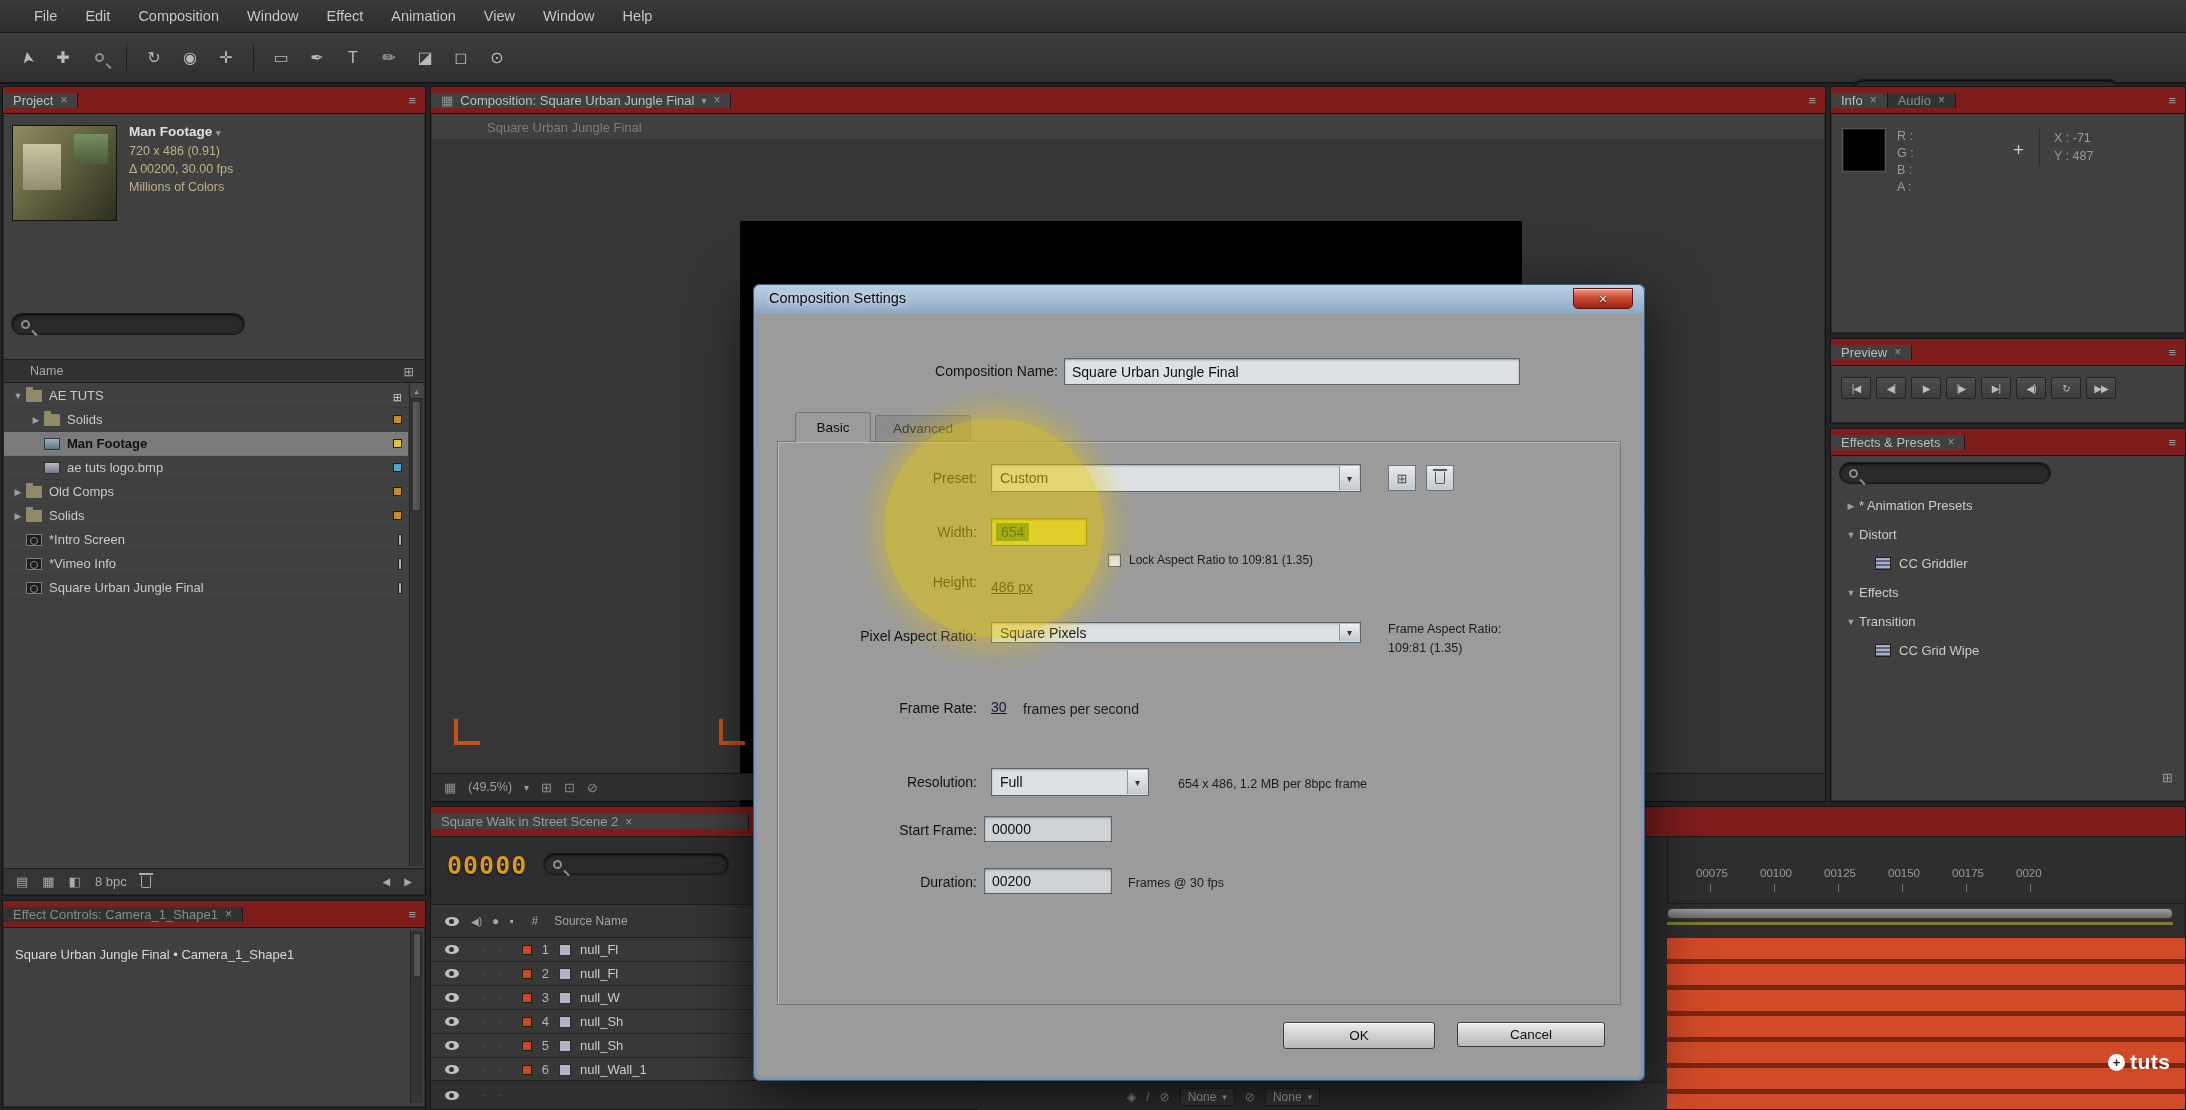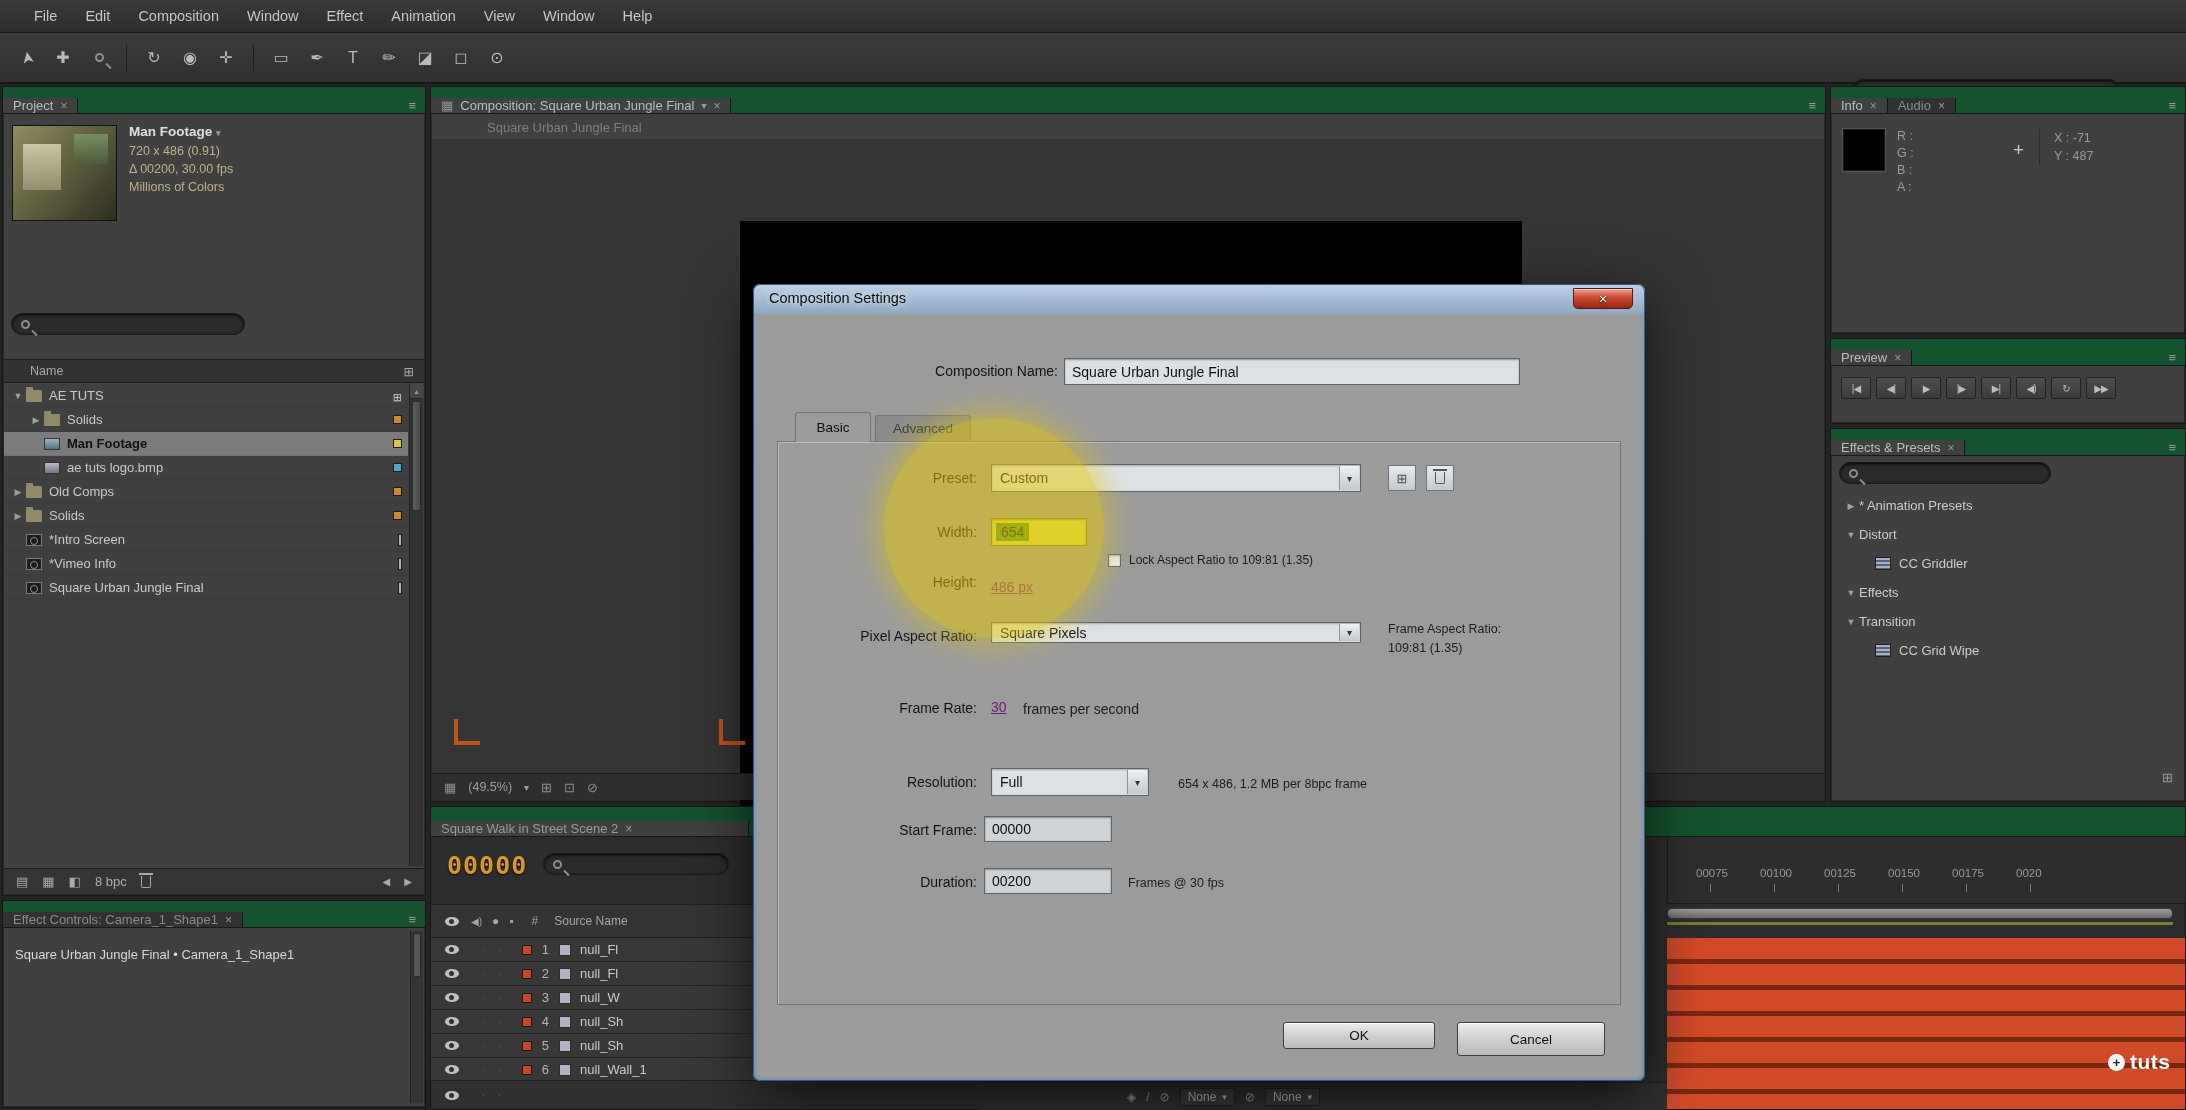--- a/index.html
+++ b/index.html
@@ -17,21 +17,21 @@
 .mag{width:9px;height:9px;border:2px solid #8d8d8d;border-radius:50%;position:relative;flex:none}
 .mag::after{content:"";position:absolute;width:7px;height:2px;background:#8d8d8d;transform:rotate(45deg);left:8px;top:10px}
 .workspace{position:absolute;left:1484px;top:33px;height:51px;display:flex;align-items:center;gap:8px}
 .ws-label{color:#8d8d8d;font-size:13.5px}
 .ws-value{color:#cfcfcf;font-size:13.5px}
 .ws-arrow{color:#9a9a9a;font-size:11px}
 .toolbar-search{position:absolute;left:1852px;top:46px;width:268px}
 
 
 .panel{position:absolute;background:#404040;border:1px solid #161616;box-shadow:0 0 0 1px #2a2a2a inset}
-.tabbar{position:absolute;left:0;right:0;top:0;height:27px;background:#14532d;border-bottom:1px solid #191919;display:flex;align-items:flex-end}
+.tabbar{position:absolute;left:0;right:0;top:0;height:27px;background:#7f1d1d;border-bottom:1px solid #191919;display:flex;align-items:center}
 .tab{display:flex;align-items:center;gap:7px;padding:0 10px;background:#404040;color:#bdbdbd;font-size:13px;border-right:1px solid #191919;white-space:nowrap}
 .tab.inactive{background:#323232;color:#8b8b8b}
 .tab .x{color:#969696;font-size:12px}
 .pmenu{margin-left:auto;color:#9a9a9a;padding:0 9px;display:flex;align-items:center;font-size:13px}
 .searchpill{display:flex;align-items:center;gap:7px;background:#2a2a2a;border:1px solid #191919;border-radius:11px;height:22px;padding:0 9px;box-shadow:inset 0 1px 3px #000}
 
 
 .thumb{position:absolute;left:9px;top:38px;width:105px;height:96px;background:linear-gradient(130deg,#8e8d5f 0%,#6d6c47 35%,#46462f 75%,#2e2e1f 100%);border:1px solid #121212}
 .thumb .ta{position:absolute;left:10px;top:18px;width:38px;height:46px;background:linear-gradient(#d8d2b2,#9a9579);opacity:.85}
 .thumb .tb{position:absolute;right:8px;top:8px;width:34px;height:30px;background:linear-gradient(#7d9a6a,#4c5e3c);opacity:.8}
@@ -116,21 +116,21 @@
 .dlg-title{position:absolute;left:16px;top:6px;font-size:14.5px;color:#0b0b0b;text-shadow:0 0 7px rgba(255,255,255,.9)}
 .dlg-close{position:absolute;right:12px;top:4px;width:60px;height:21px;border-radius:0 0 5px 5px;background:linear-gradient(#f0a292,#d05038 40%,#9c2313);border:1px solid #5d140a;color:#fff;display:flex;align-items:center;justify-content:center;font-size:14px;text-shadow:0 1px 2px #000;box-shadow:inset 0 1px 0 rgba(255,255,255,.5)}
 .dlg-body{position:absolute;left:4px;right:4px;top:30px;bottom:4px;background:#9b9b9b;border-radius:0 0 5px 5px}
 .dlabel{position:absolute;text-align:right;font-size:14px;color:#121212;white-space:nowrap}
 .ti{position:absolute;background:#dde1e4;border:1px solid #5b656d;box-shadow:inset 0 1px 2px rgba(0,0,0,.35);font-size:14px;color:#0e0e0e;display:flex;align-items:center;padding:0 7px;white-space:nowrap}
 .dd{position:absolute;background:#dde1e4;border:1px solid #5b656d;box-shadow:inset 0 1px 2px rgba(0,0,0,.25);display:flex;align-items:center;font-size:14px;color:#0e0e0e;padding:0 26px 0 8px;white-space:nowrap}
 .dd .arr{position:absolute;right:1px;top:1px;bottom:1px;width:20px;background:linear-gradient(#eef1f3,#c3c9ce);border-left:1px solid #8b949b;display:flex;align-items:center;justify-content:center;color:#333;font-size:10px}
 .dtab{position:absolute;display:flex;align-items:center;justify-content:center;font-size:13.5px;color:#0f0f0f;border:1px solid #757575;border-bottom:none;border-radius:3px 3px 0 0;background:#9b9b9b;z-index:3}
 .dtab.inactive{background:#8c8c8c;color:#383838;z-index:1}
 .dpanel{position:absolute;left:20px;right:20px;top:127px;height:564px;border:1px solid #757575;box-shadow:inset 1px 1px 0 rgba(255,255,255,.3);z-index:2}
-.hot{color:#701a75;text-decoration:underline;font-size:14px}
+.hot{color:#0f172a;text-decoration:underline;font-size:14px}
 .dnote{position:absolute;font-size:12.5px;color:#1c1c1c;line-height:19px;white-space:nowrap}
 .cbx{position:absolute;width:13px;height:13px;background:#e7eaec;border:1px solid #5b656d;box-shadow:inset 0 1px 2px rgba(0,0,0,.3)}
 .dbtn{position:absolute;display:flex;align-items:center;justify-content:center;font-size:13.5px;color:#101010;background:linear-gradient(#ececec,#d3d3d3 45%,#b9b9b9);border:1px solid #3e3e3e;border-radius:3px;box-shadow:inset 0 1px 0 rgba(255,255,255,.85)}
 .micobtn{position:absolute;width:28px;height:26px;background:linear-gradient(#e8ebee,#c2c9cf);border:1px solid #6b757d;display:flex;align-items:center;justify-content:center;color:#4a4a4a;font-size:13px}
 .wedit{position:absolute;background:#d6d84f;border:1px solid #76761f;box-shadow:inset 0 1px 2px rgba(0,0,0,.35);display:flex;align-items:center;padding:0 4px}
 .wsel{background:#5d9426;color:#0b2a04;font-size:14px;padding:1px 5px}
 .spotlight{position:absolute;left:884px;top:418px;width:220px;height:220px;border-radius:50%;background:rgba(233,199,4,.5);box-shadow:0 0 26px 10px rgba(233,199,4,.4);z-index:60;pointer-events:none}
 
 
 .wm{position:absolute;left:2108px;top:1050px;z-index:80;display:flex;align-items:center;gap:5px}
@@ -580,21 +580,21 @@
         <div class="ti" style="left:206px;top:426px;width:128px;height:26px;background:#cfd3d6">
             <span>00200</span>
           </div>
         <div class="dnote" style="left:350px;top:432px">Frames @ 30 fps</div>
 
       </div>
 
       <div class="dbtn" style="left:526px;top:708px;width:152px;height:27px">
           <span>OK</span>
         </div>
-      <div class="dbtn" style="left:700px;top:708px;width:148px;height:34px">
+      <div class="dbtn" style="left:700px;top:708px;width:148px;height:25px">
           <span>Cancel</span>
         </div>
     </div>
   </div>
 
   <div class="spotlight"></div>
 
   <div class="wm">
     <span class="wm-c">+</span>
     <span class="wm-t">tuts</span>

